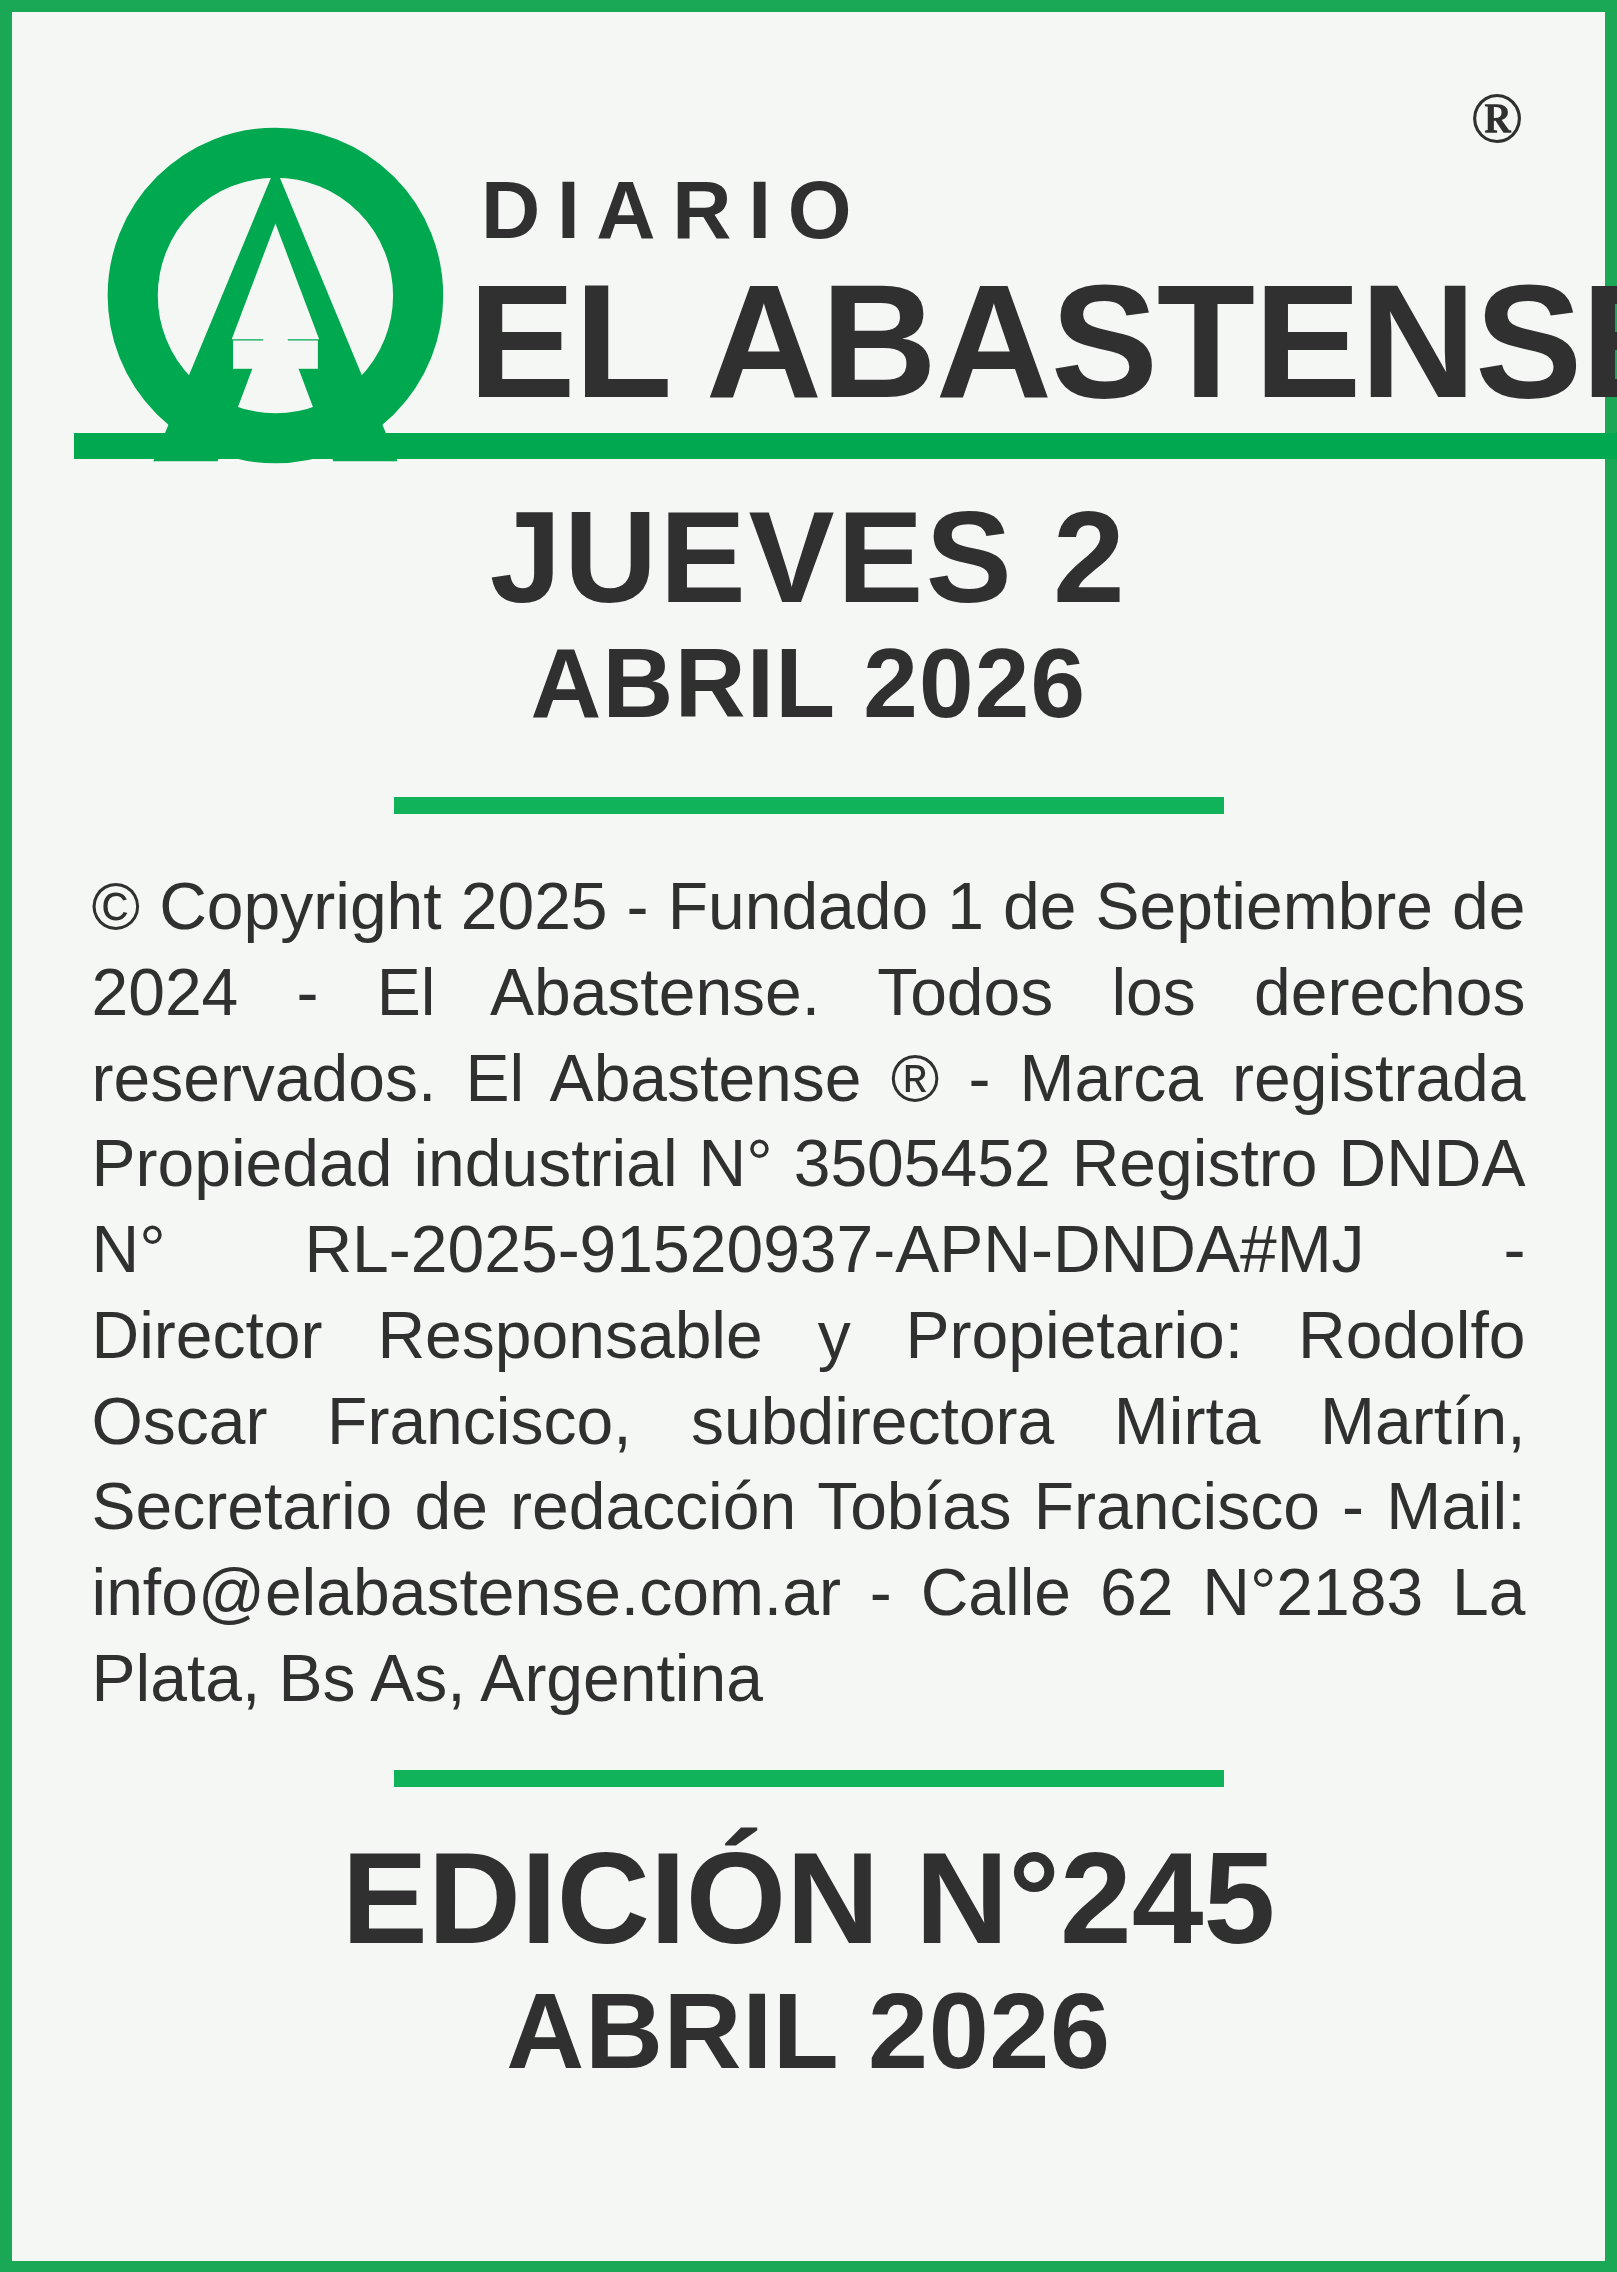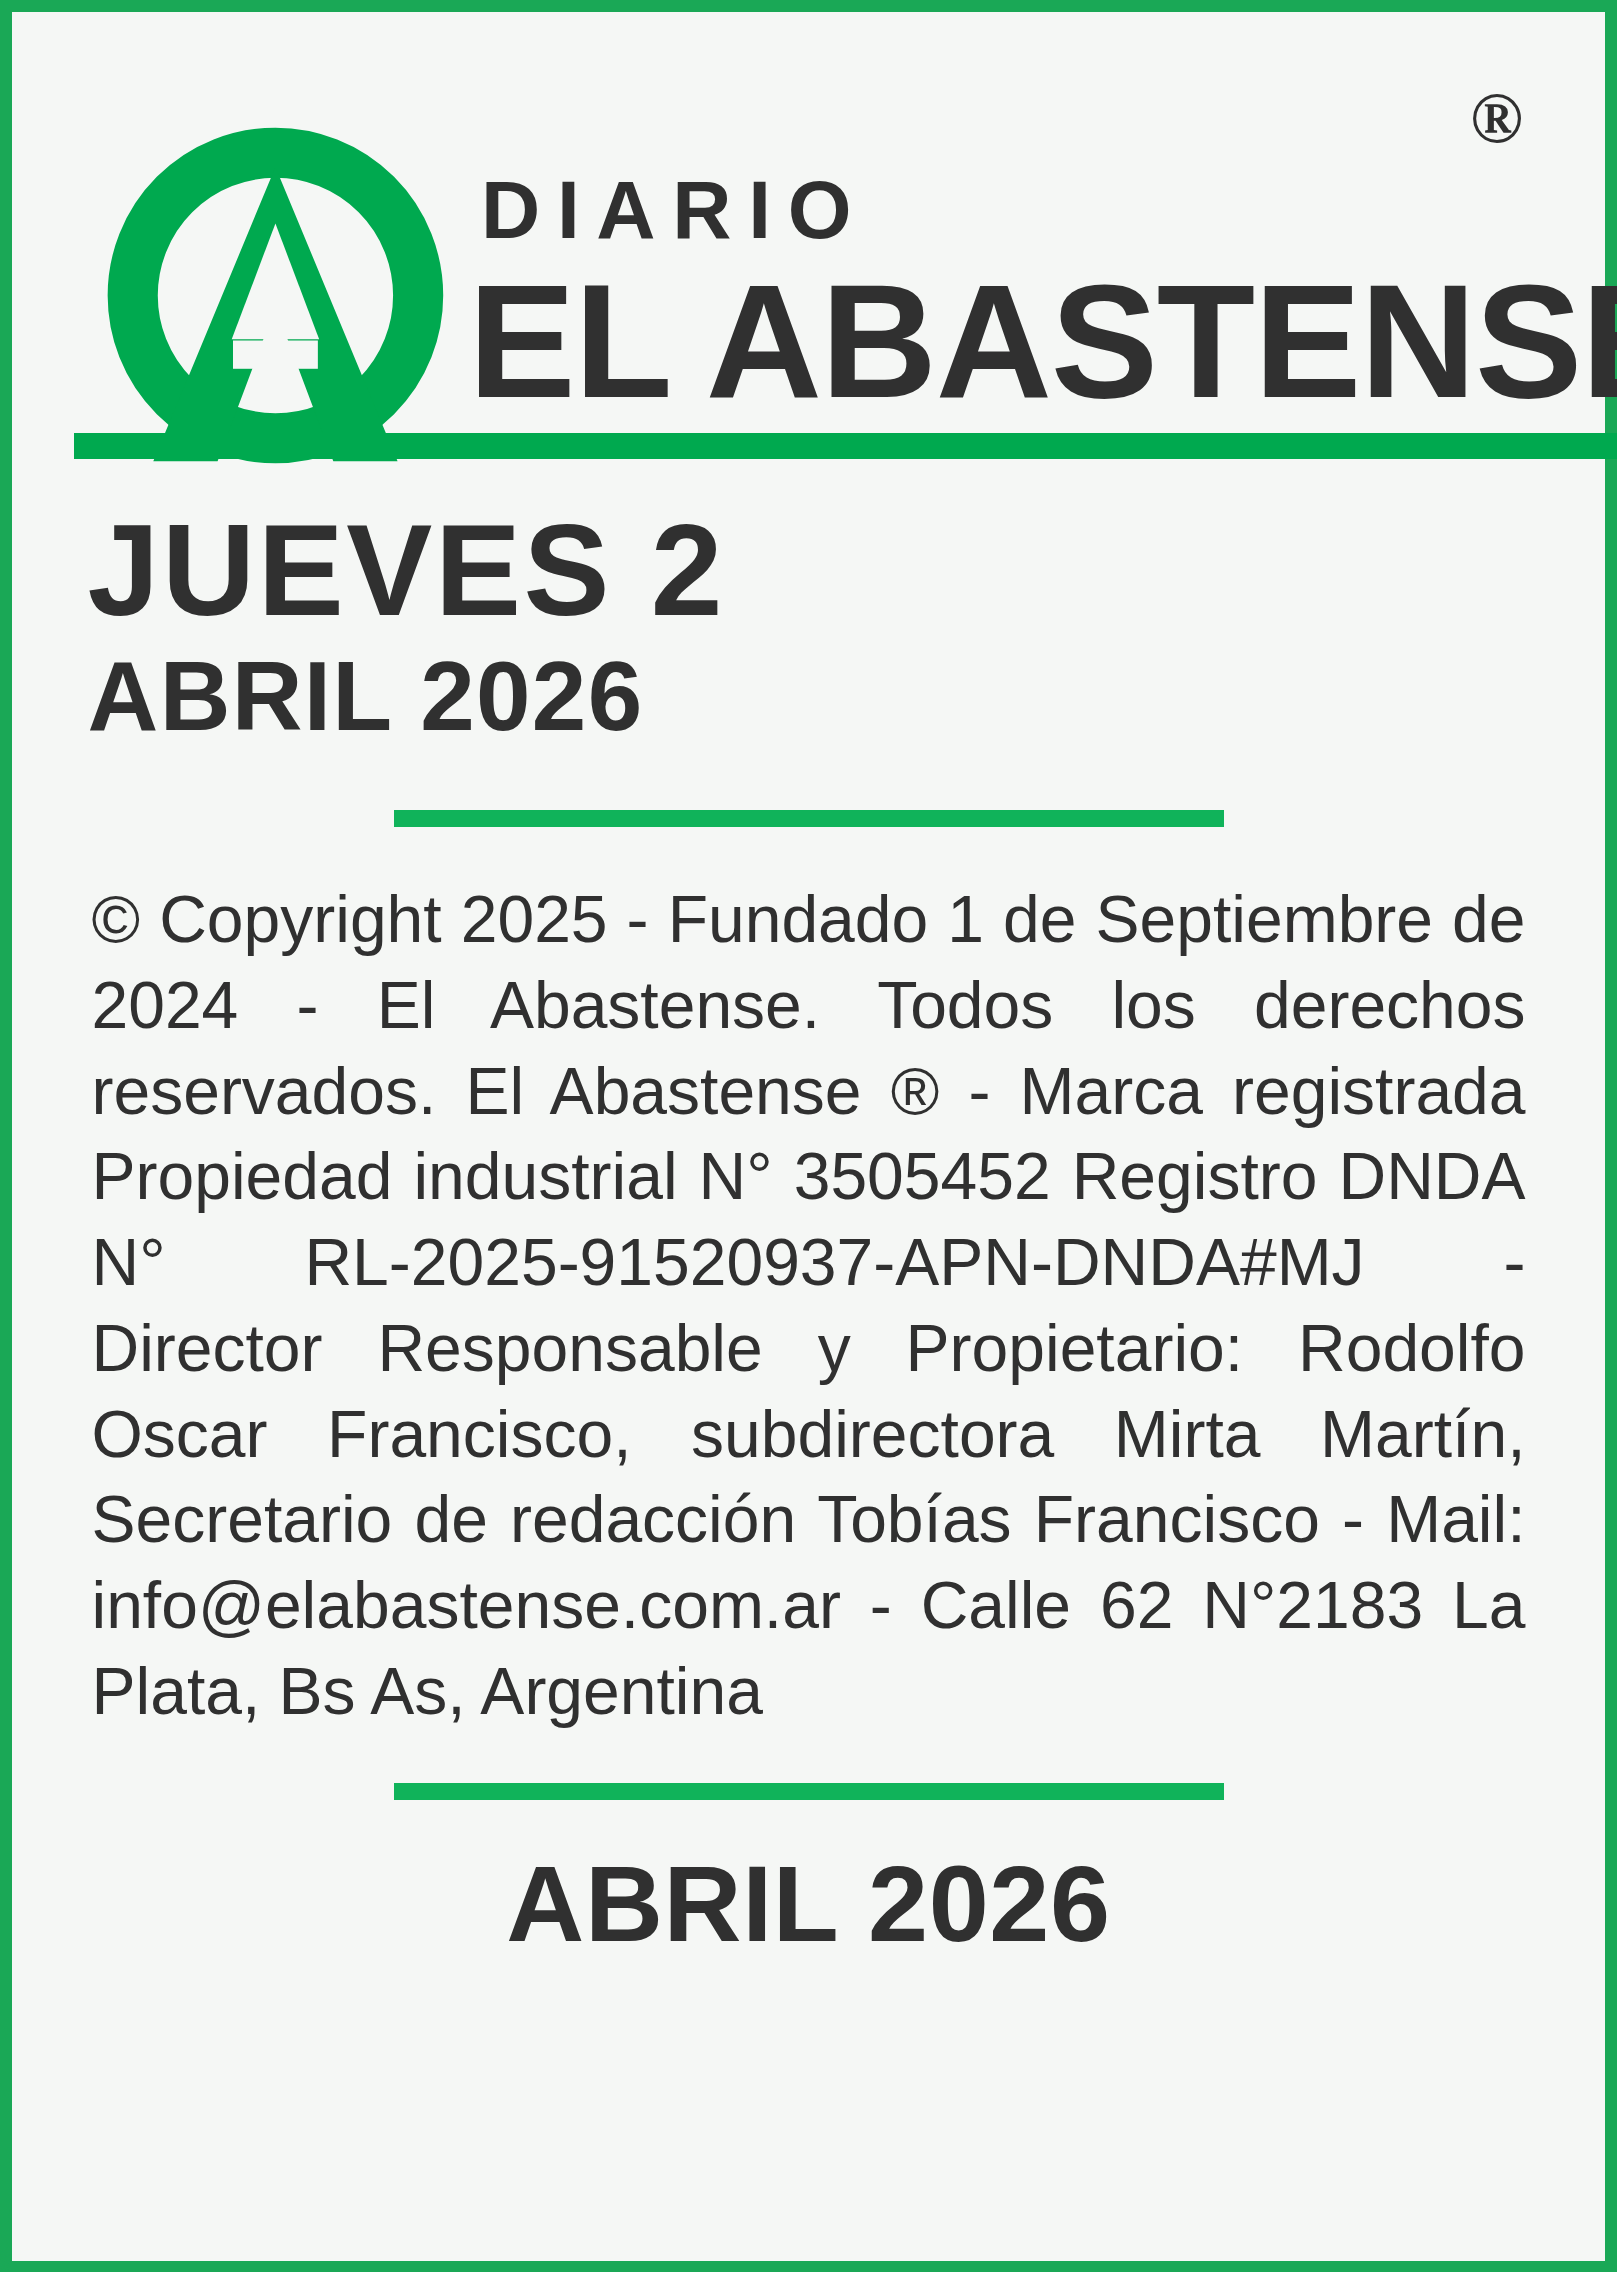--- a/index.html
+++ b/index.html
@@ -88,21 +88,22 @@
     position: absolute;
     left: -399px;
     right: -3.9px;
     height: 26px;
     background: #00a94f;
     bottom: -33px;
   }
 
   
   .date-block {
-    margin-top: 34px;
+    text-align: center;
+    margin-top: 21px;
   }
   .date-day {
     font-size: 129px;
     font-weight: 700;
     color: #303030;
     line-height: 1.06;
     letter-spacing: 2.6px;
   }
   .date-month {
     font-size: 98px;
@@ -185,18 +186,19 @@
       <div class="date-month">ABRIL 2026</div>
     </div>
 
     <div class="divider"></div>
 
     <div class="legal">© Copyright 2025 - Fundado 1 de Septiembre de 2024 - El Abastense. Todos los derechos reservados. El Abastense ® - Marca registrada Propiedad industrial N° 3505452 Registro DNDA N° RL-2025-91520937-APN-DNDA#MJ - Director Responsable y Propietario: Rodolfo Oscar Francisco, subdirectora Mirta Martín, Secretario de redacción Tobías Francisco - Mail: info@elabastense.com.ar - Calle 62 N°2183 La Plata, Bs As, Argentina</div>
 
     <div class="divider second"></div>
 
     <div class="edition-block">
+      <div class="edition-line1">EDICIÓN N°245</div>
       <div class="edition-line2">ABRIL 2026</div>
     </div>
 
   </div>
 </div>
 
 
 </body></html>

